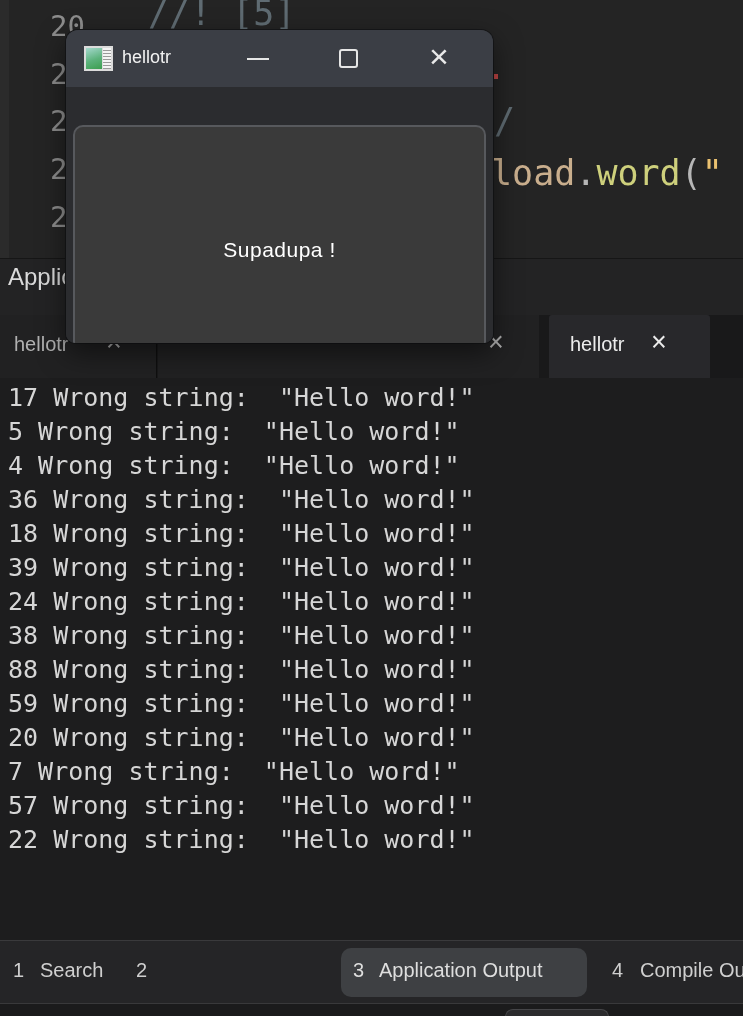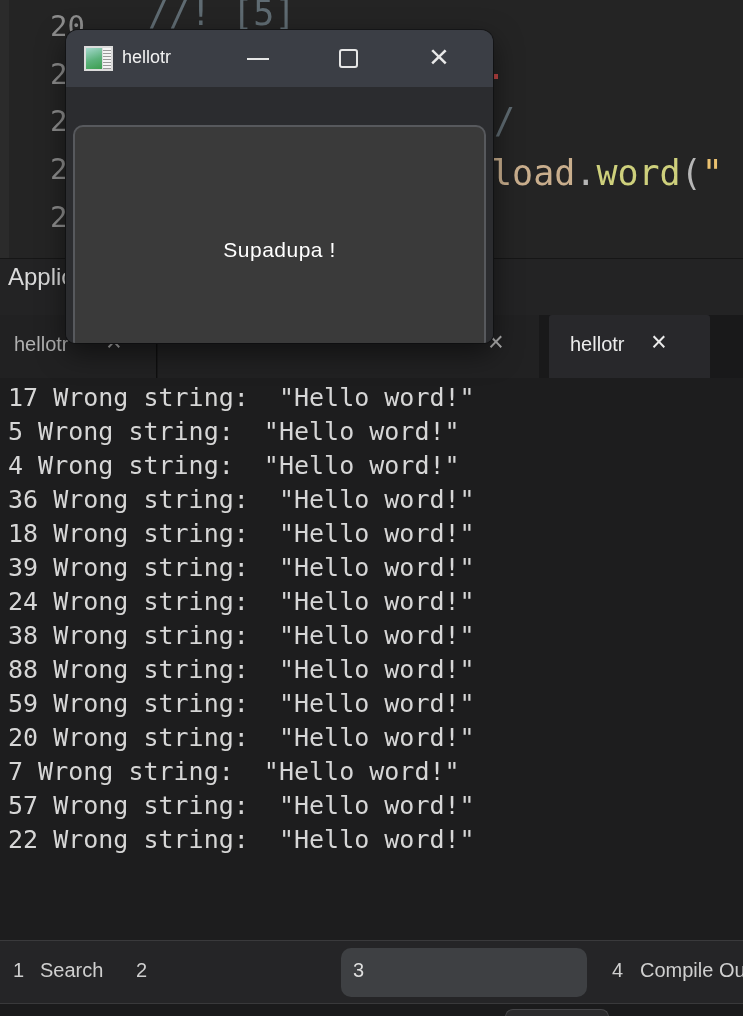--- a/index.html
+++ b/index.html
@@ -182,20 +182,21 @@
         <div class="out-line">22 Wrong string:  "Hello word!"</div>
       </div>
   </div>
 
   <div class="bottom-bar">
     <span class="bb-num" style="left:13px">1</span>
     <span class="bb-label" style="left:40px">Search</span>
     <span class="bb-num" style="left:136px">2</span>
     <div class="bb-pill">
       <span class="bb-num">3</span>
+      <span class="bb-label">Application Output</span>
     </div>
     <span class="bb-num" style="left:612px">4</span>
     <span class="bb-label" style="left:640px">Compile Output</span>
   </div>
 
   <div class="bottom-strip">
     <div class="strip-peek"></div>
   </div>
 
   <div class="app-window">

